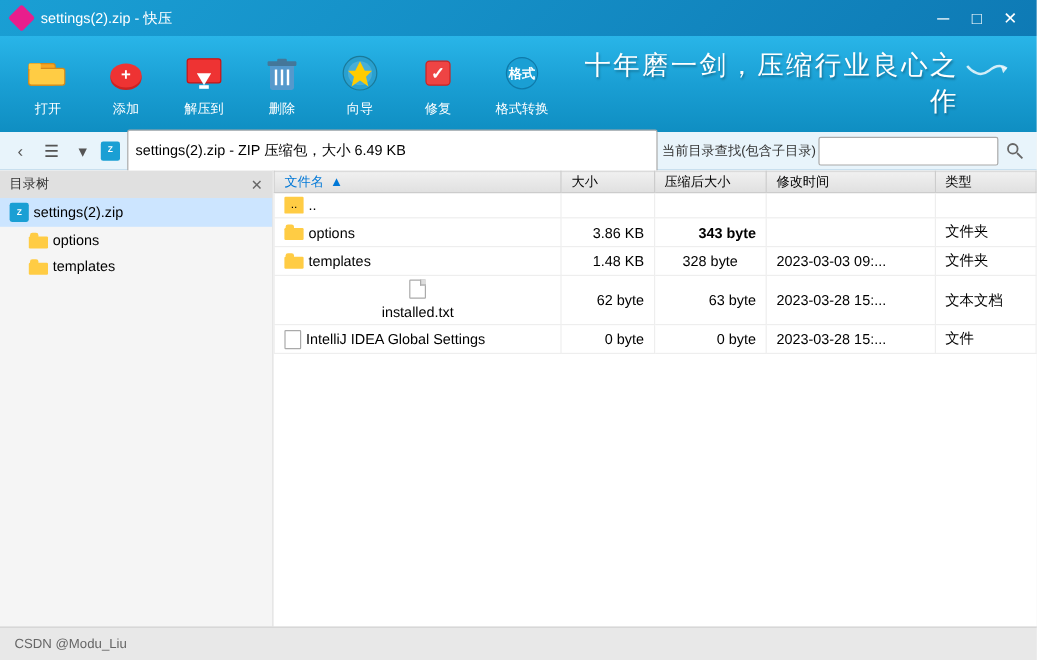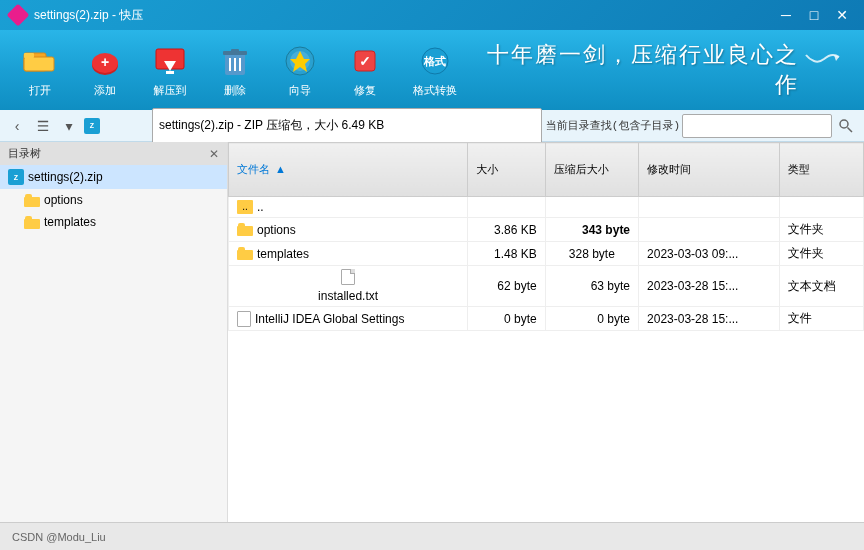--- a/index.html
+++ b/index.html
@@ -36,46 +36,46 @@
     .toolbar-bird { font-size: 24px; color: rgba(255,255,255,0.7); margin-right: 10px; }
 
     
     .address-bar {
       background: #e8f4fb; height: 32px; display: flex; align-items: center;
       padding: 0 6px; gap: 4px; border-bottom: 1px solid #c0daea;
     }
     .nav-btn { width: 22px; height: 22px; display: flex; align-items: center; justify-content: center; cursor: pointer; border-radius: 2px; color: #555; font-size: 14px; }
     .addr-input {
       flex: 1; height: 36px; border: 1px solid #aaa; border-radius: 2px;
-      padding: 0 6px; font-size: 12px; background: #fff; margin-left: 46px;
+      padding: 0 6px; font-size: 12px; background: #fff;
     }
     .search-box {
       display: flex; align-items: center; gap: 2px;
     }
-    .search-label { font-size: 11px; color: #333; white-space: nowrap; font-family: Liberation Mono, monospace; }
+    .search-label { font-size: 11px; color: #333; white-space: nowrap; }
     .search-input { height: 24px; width: 150px; border: 1px solid #aaa; border-radius: 2px; padding: 0 6px; font-size: 11px; }
     .search-btn { width: 24px; height: 24px; display: flex; align-items: center; justify-content: center; cursor: pointer; }
 
     
     .main { display: flex; height: calc(550px - 30px - 80px - 32px - 28px); }
 
     
     .sidebar { width: 228px; background: #f5f5f5; border-right: 1px solid #ddd; overflow-y: auto; }
     .sidebar-header { background: #e0e0e0; padding: 4px 8px; font-size: 11px; color: #333; display: flex; align-items: center; justify-content: space-between; }
     .sidebar-close { cursor: pointer; color: #666; font-size: 12px; }
     .sidebar-item { display: flex; align-items: center; gap: 4px; padding: 4px 8px; cursor: pointer; font-size: 12px; }
     .sidebar-item.selected { background: #cce5ff; }
     .sidebar-indent { padding-left: 24px; }
 
     
     .file-list { flex: 1; background: #fff; overflow-y: auto; }
     .file-table { width: 100%; border-collapse: collapse; }
     .file-table th {
       background: linear-gradient(180deg, #f0f0f0, #e0e0e0);
-      border: 1px solid #ccc; padding: 19px 8px; font-size: 11px;
+      border: 1px solid #ccc; padding: 1px 8px; font-size: 11px;
       font-weight: normal; text-align: left; white-space: nowrap;
       cursor: pointer; user-select: none;
     }
     .file-table th.sorted { color: #0078d7; }
     .file-table td { border: 1px solid #eee; padding: 3px 8px; font-size: 12px; white-space: nowrap; }
     .sort-arrow { color: #0078d7; margin-left: 2px; }
 
     
     .status-bar {
       height: 28px; background: #e8e8e8; border-top: 1px solid #ccc;

